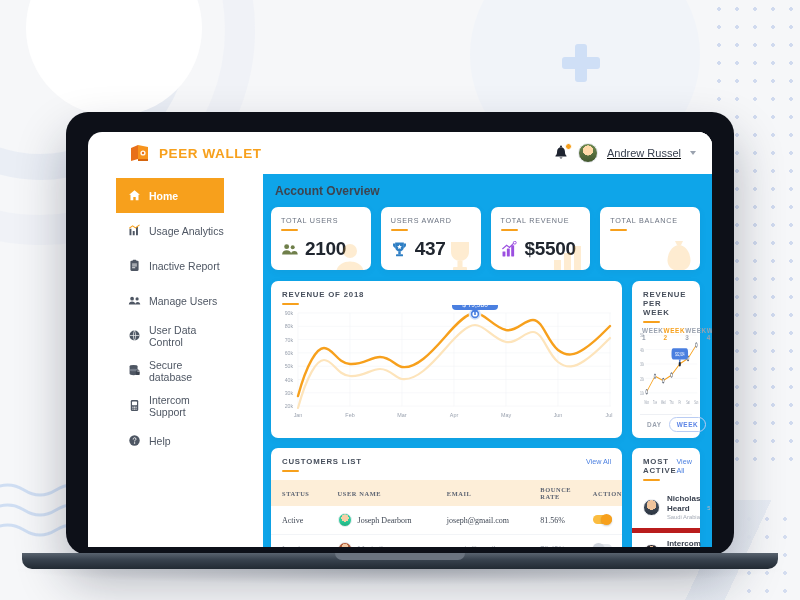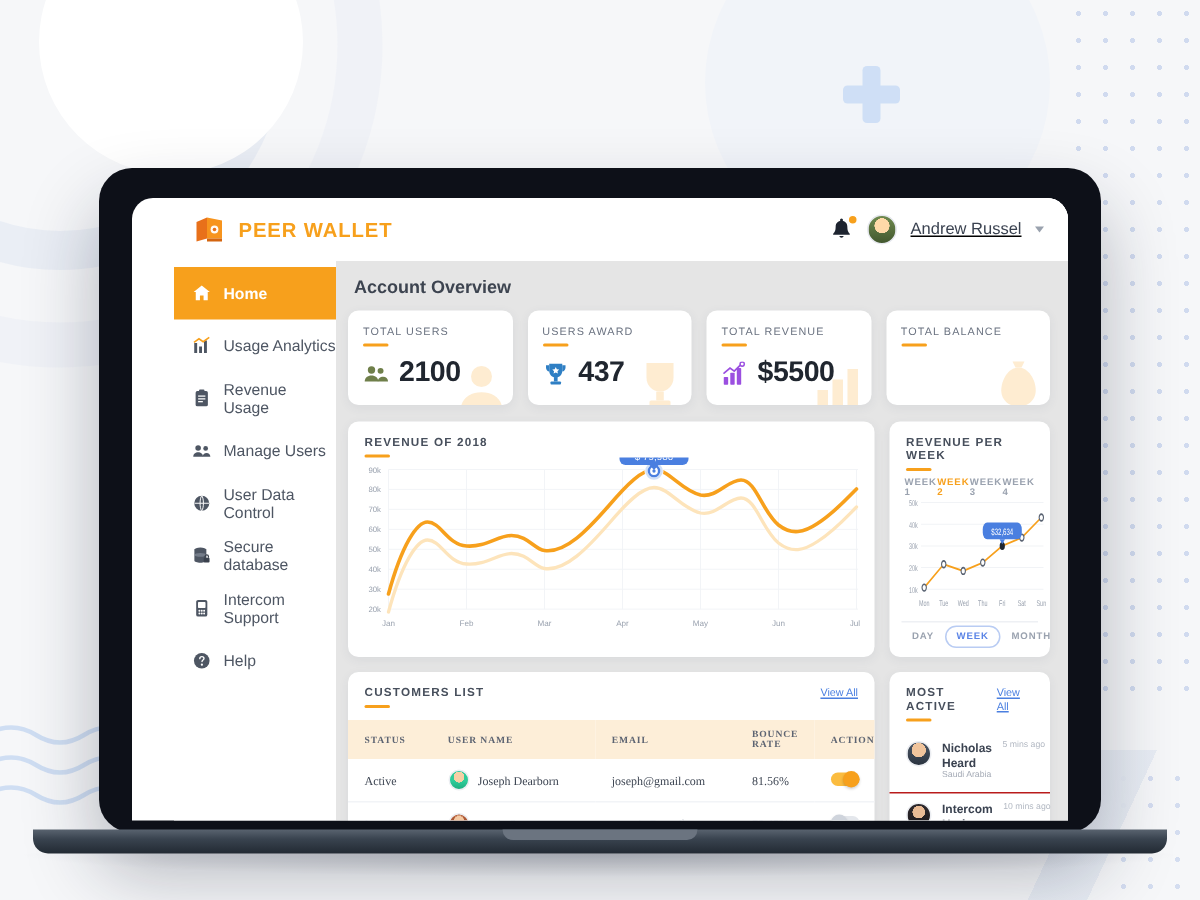--- a/index.html
+++ b/index.html
@@ -92,34 +92,34 @@
     background:#f7a01c; border-radius:50%; border:1px solid #fff;
   }
   .avatar-sm {
     width:20px; height:20px; border-radius:50%; overflow:hidden;
     background: radial-gradient(circle at 50% 36%, #ffd9a8 0 34%, transparent 35%), linear-gradient(180deg,#6f8a4f,#43582f);
     border:1px solid #e7e9ef;
   }
   .user-name { font-size:11px; color:#3a4250; }
   .caret { width:0;height:0;border-left:3.5px solid transparent;border-right:3.5px solid transparent;border-top:4px solid #9aa2ae; }
 
-  .body { flex:1; display:flex; min-height:0; }
+  .body { flex:1; display:flex; min-height:0;gap:39px; }
 
   
   .sidebar { width:108px; flex:0 0 108px; background:#fff; padding-top:4px; }
   .nav-item {
     display:flex; align-items:center; gap:8px; height:35px; padding-left:12px;
     font-size:10.5px; color:#4e5663; cursor:pointer;
   }
   .nav-item.active { background:#f7a01c; color:#fff; font-weight:600; }
   .nav-icon { width:13px; height:13px; flex:0 0 13px; display:flex; align-items:center; justify-content:center; }
   .nav-icon svg { width:13px; height:13px; display:block; }
 
   
-  .content { flex:1; background:#e5e5e5; padding:10px 12px 0 8px; overflow:hidden; min-width:0; }
+  .content { flex:1; background:#0ea5e9; padding:10px 12px 0 8px; overflow:hidden; min-width:0; }
   .page-title { font-size:12px; color:#3d4450; margin:0 0 9px 4px; }
 
   .cards { display:flex; gap:10px; margin-bottom:11px; }
   .card {
     flex:1; background:#fff; border-radius:7px; padding:9px 10px 10px;
     box-shadow:0 2px 7px rgba(60,72,95,.07); position:relative; overflow:hidden; min-width:0;
   }
   .card-label { font-size:7.2px; letter-spacing:.75px; color:#6a7280; font-weight:400; }
   .card-rule { width:17px; height:2px; background:#f7a01c; border-radius:2px; margin:4px 0 7px; }
   .card-row { display:flex; align-items:center; gap:7px; }
@@ -127,21 +127,21 @@
   .card-icon svg { width:17px; height:17px; display:block; }
   .card-value { font-size:19px; font-weight:700; color:#20262f; letter-spacing:-.3px; }
   .card-ghost { position:absolute; right:4px; bottom:-4px; width:34px; height:34px; opacity:.20; }
   .card-ghost svg { width:34px; height:34px; display:block; }
 
   .panels { display:flex; gap:10px; margin-bottom:10px; }
   .panel { background:#fff; border-radius:7px; box-shadow:0 2px 7px rgba(60,72,95,.07); }
   .panel-head { padding:9px 11px 0; display:flex; align-items:flex-start; justify-content:space-between; }
   .panel-title { font-size:7.8px; font-weight:700; letter-spacing:.8px; color:#474f5c; }
   .panel-rule { width:17px; height:2px; background:#f7a01c; border-radius:2px; margin-top:4px; }
-  .view-all { font-size:7.2px; color:#4a7fe0; text-decoration:underline; cursor:pointer; }
+  .view-all { font-size:7.2px; color:#4a7fe0; cursor:pointer; }
 
   .panel-rev { flex:0 0 auto; width:351px; height:157px; position:relative; }
   .panel-week { flex:1; height:157px; position:relative; min-width:0; }
 
   .chart-wrap { position:absolute; left:0; right:0; top:24px; bottom:0; }
   .chart-wrap svg { width:100%; height:100%; display:block; }
 
   .week-tabs { display:flex; justify-content:space-between; padding:4px 10px 0; }
   .week-tab { font-size:6.4px; letter-spacing:.6px; color:#9aa2af; font-weight:700; cursor:pointer; }
   .week-tab.active { color:#f7a01c; }
@@ -166,21 +166,21 @@
   tbody tr.inactive td { color:#a9afba; }
   .cell-user { display:flex; align-items:center; gap:6px; }
   .av { width:14px; height:14px; border-radius:50%; flex:0 0 14px; border:1px solid #eceef2; }
   .av-1 { background: radial-gradient(circle at 50% 34%, #f6cfa6 0 36%, transparent 37%), linear-gradient(180deg,#2ecc9a 55%, #1fae80); }
   .av-2 { background: radial-gradient(circle at 50% 36%, #f4c9a3 0 36%, transparent 37%), linear-gradient(180deg,#b7603a,#8a4328); }
   .toggle { width:19px; height:9px; border-radius:6px; background:#fbbc3f; position:relative; display:inline-block; cursor:pointer; }
   .toggle i { position:absolute; right:0; top:-1px; width:11px; height:11px; border-radius:50%; background:#f7a01c; box-shadow:0 1px 2px rgba(0,0,0,.2); }
   .toggle.off { background:#e4e7ec; }
   .toggle.off i { left:0; right:auto; background:#cfd4dc; }
 
-  .active-row { display:flex; gap:7px; padding:6px 11px; border-bottom:1px solid #b91c1c; }
+  .active-row { display:flex; align-items:center; gap:7px; padding:6px 11px; border-bottom:5px solid #b91c1c; }
   .av-lg { width:17px; height:17px; border-radius:50%; flex:0 0 17px; border:1px solid #eceef2; }
   .av-a { background: radial-gradient(circle at 50% 34%, #f0c49c 0 38%, transparent 39%), linear-gradient(180deg,#4a5564,#2b3440); }
   .av-b { background: radial-gradient(circle at 50% 36%, #e9bb95 0 34%, transparent 35%), linear-gradient(180deg,#2f2a2e,#1b171a); }
   .ar-name { font-size:8px; color:#3a4250; font-weight:600; line-height:1.25; }
   .ar-sub { font-size:5.8px; color:#a5abb6; line-height:1.3; }
   .ar-time { margin-left:auto; font-size:5.8px; color:#b3b9c3; white-space:nowrap; }
 </style>
 </head>
 <body>
 
@@ -267,21 +267,21 @@
               <div class="nav-item">
                 <span class="nav-icon">
                   <svg viewBox="0 0 14 14">
                       <rect x="2.6" y="1.8" width="8.8" height="11" rx="1.2" fill="#4e5663"></rect>
                       <rect x="5" y=".8" width="4" height="2" rx=".8" fill="#4e5663"></rect>
                       <rect x="4.4" y="5" width="5.2" height=".9" fill="#fff"></rect>
                       <rect x="4.4" y="7" width="5.2" height=".9" fill="#fff"></rect>
                       <rect x="4.4" y="9" width="3.4" height=".9" fill="#fff"></rect>
                     </svg>
                 </span>
-                <span>Revenue Usage</span>
+                <span>Inactive Report</span>
               </div>
 
               <div class="nav-item">
                 <span class="nav-icon">
                   <svg viewBox="0 0 14 14">
                       <circle cx="4.4" cy="5" r="2" fill="#4e5663"></circle>
                       <circle cx="9.8" cy="5.3" r="1.7" fill="#4e5663"></circle>
                       <path d="M.9 11.3c0-2 1.6-3.2 3.5-3.2s3.5 1.2 3.5 3.2z" fill="#4e5663"></path>
                       <path d="M7.6 11.3c.1-1.7 1.3-2.7 2.9-2.7 1.5 0 2.6 1 2.7 2.7z" fill="#4e5663"></path>
                     </svg>

